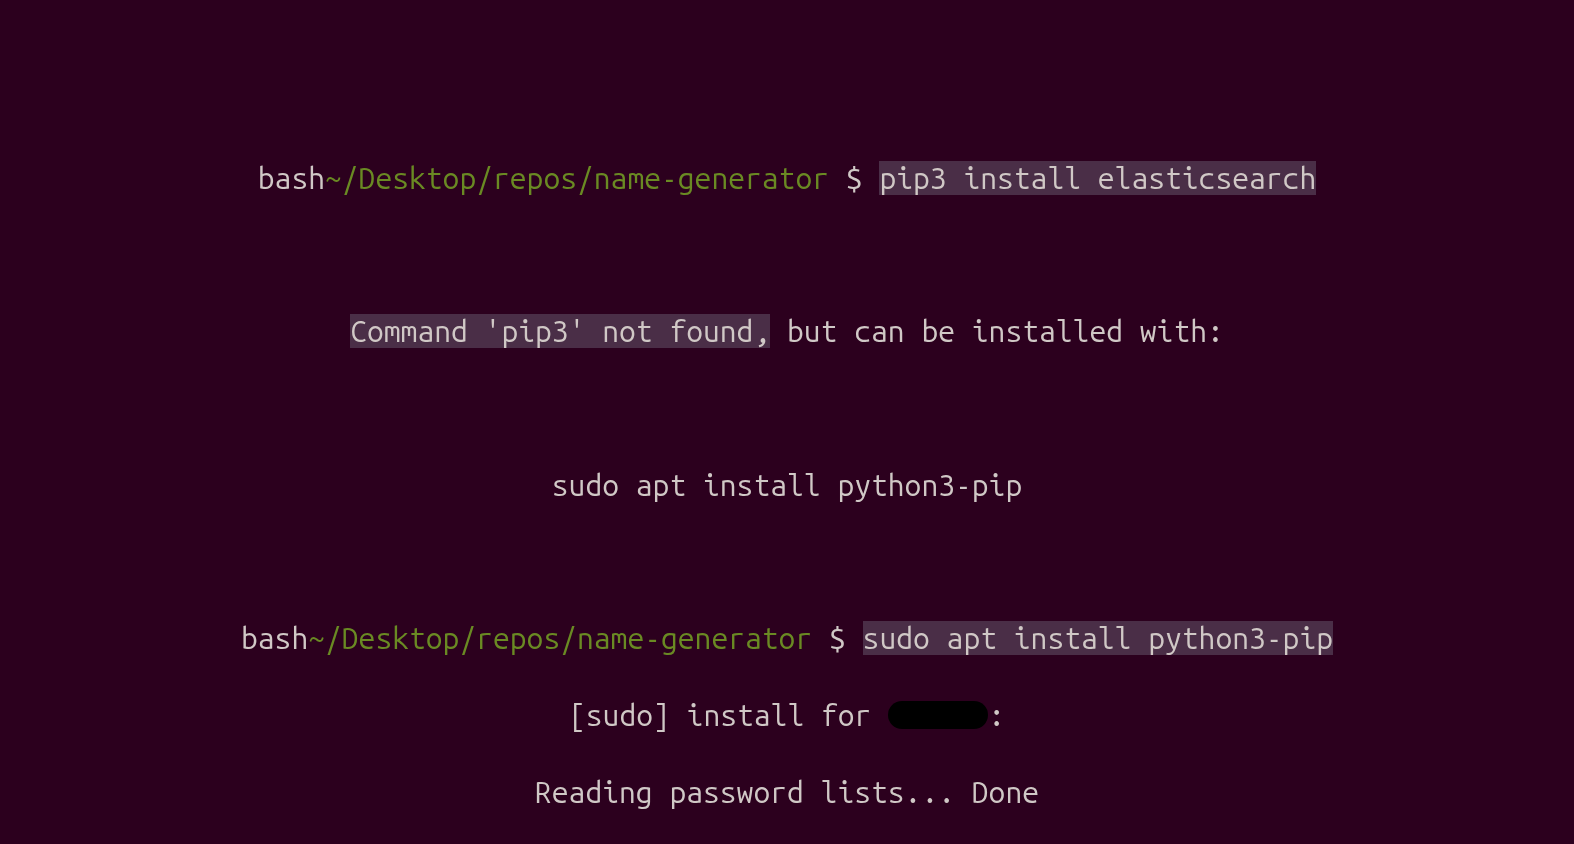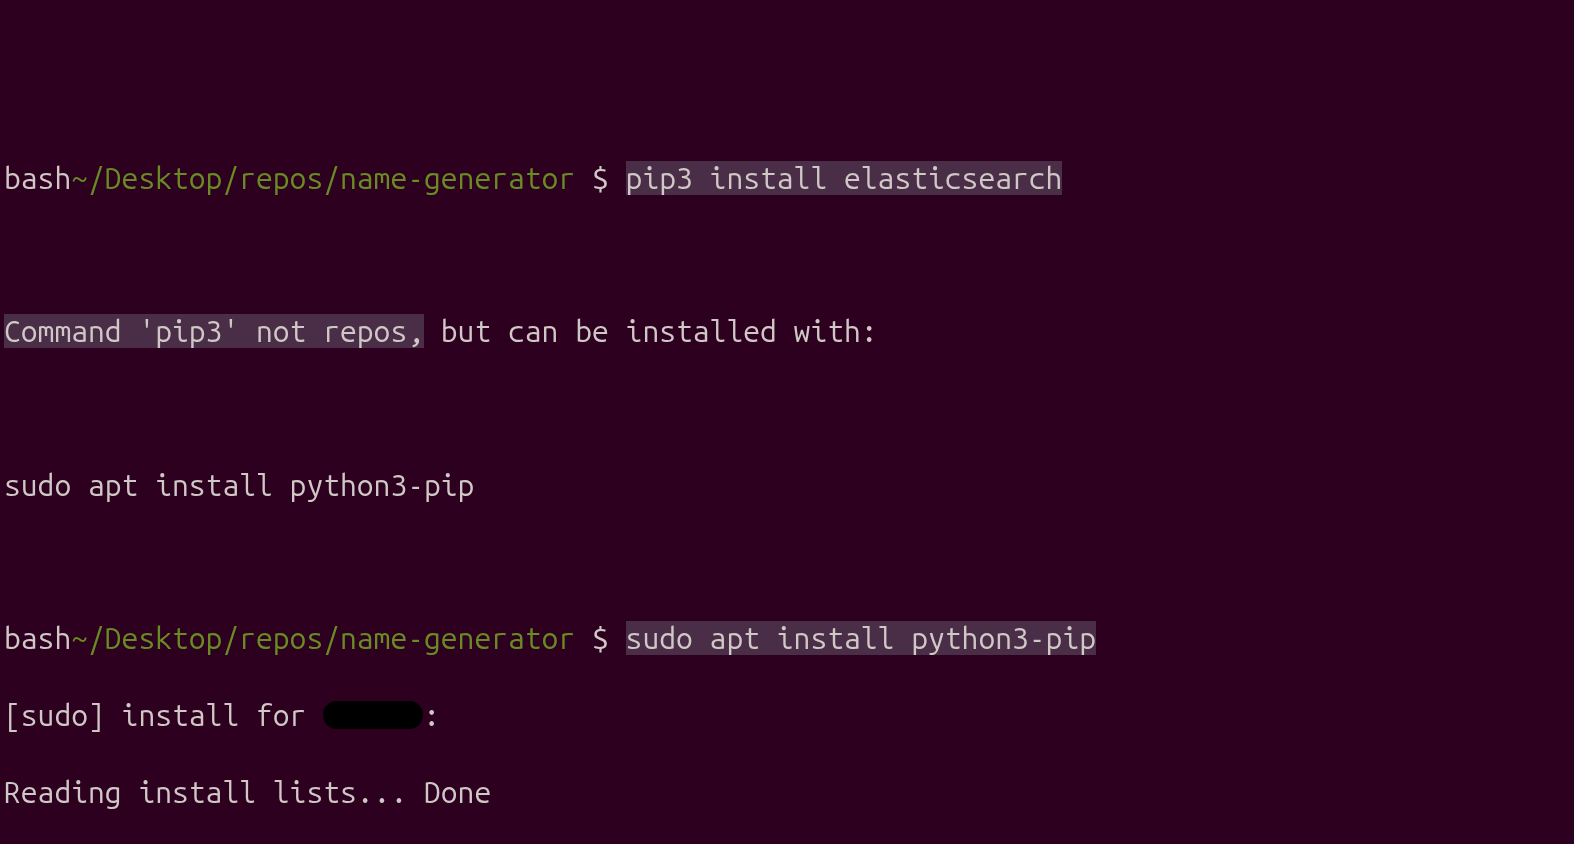--- a/index.html
+++ b/index.html
@@ -1,18 +1,19 @@
 <!DOCTYPE html>
 <html><head>
   <meta charset="utf-8">
   <style>
     * {
       margin: 0;
       padding: 0;
       box-sizing: border-box;
+      text-align: center;
     }
     body {
       background-color: #2c001e;
       font-family: 'Ubuntu Mono', 'DejaVu Sans Mono', 'Courier New', monospace;
       font-size: 30px;
       line-height: 1.28;
       color: #d0c8c6;
       padding: 5px 4px;
       white-space: pre;
       overflow: hidden;
@@ -47,27 +48,27 @@
       color: #d0c8c6;
     }
   </style>
 </head>
 <body>
 
 
 
 <div class="line"><span class="bash">bash</span><span class="path">~/Desktop/repos/name-generator</span><span class="dollar"> $ </span><span class="highlight">pip3 install elasticsearch</span></div>
 <div class="line"> </div>
-<div class="line"><span class="highlight">Command 'pip3' not repos,</span><span class="dim"> but can be installed with:</span></div>
+<div class="line"><span class="highlight">Command 'pip3' not found,</span><span class="dim"> but can be installed with:</span></div>
 <div class="line"> </div>
 <div class="line"><span>sudo apt install python3-pip</span></div>
 <div class="line"> </div>
 <div class="line"><span class="bash">bash</span><span class="path">~/Desktop/repos/name-generator</span><span class="dollar"> $ </span><span class="highlight">sudo apt install python3-pip</span></div>
 <div class="line"><span>[sudo] install for </span><span class="redacted"></span><span>:</span></div>
-<div class="line">Reading install lists... Done</div>
+<div class="line">Reading password lists... Done</div>
 
 
 
 
 
 
 
 
 
 

